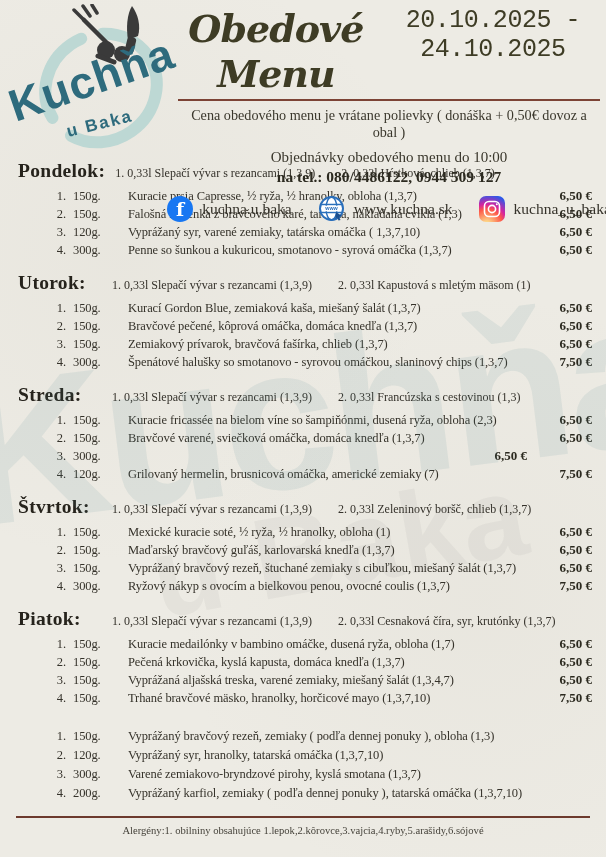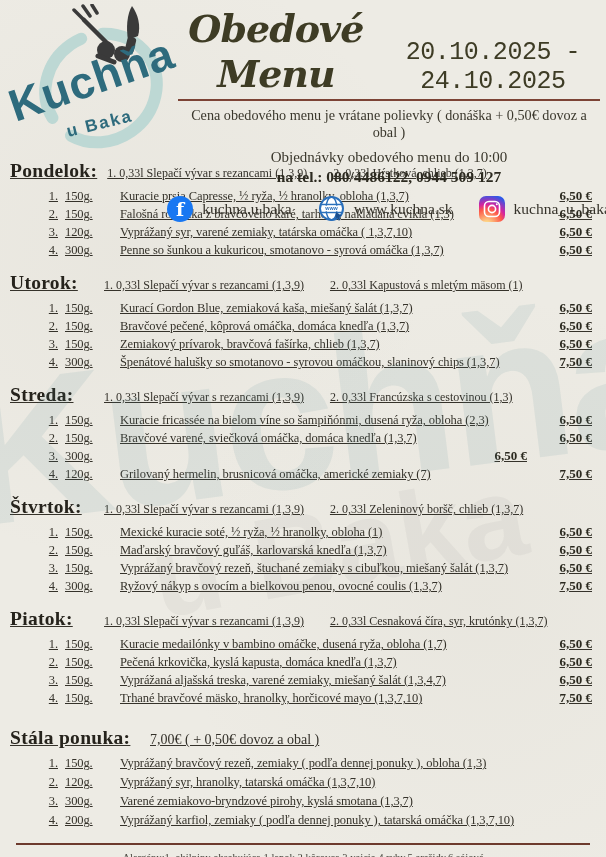--- a/index.html
+++ b/index.html
@@ -22,37 +22,37 @@
   header { position:relative; height:152px; }
   .logo { position:absolute; left:4px; top:2px; width:182px; height:150px; }
   .brush-ring { position:absolute; left:28px; top:22px; }
   .hands { position:absolute; left:52px; top:2px; }
   .logo-name { position:absolute; left:2px; top:52px; font-family:"Liberation Sans", sans-serif;
     font-weight:bold; font-size:45px; color:#2e6b7d; transform:rotate(-19deg); letter-spacing:1px; }
   .logo-sub { position:absolute; left:62px; top:112px; font-family:"Liberation Sans", sans-serif;
     font-weight:bold; font-size:17px; color:#2e6b7d; transform:rotate(-14deg); letter-spacing:2px; }
 
   .head-right { position:absolute; left:178px; top:6px; width:422px; text-align:center; }
-  .title-row { display:flex; justify-content:center; align-items:flex-end; gap:12px; }
+  .title-row { display:flex; justify-content:center; align-items:flex-start; gap:12px; }
   .menu-title { font-family:"DejaVu Serif", serif; font-style:italic; font-weight:bold;
     font-size:38px; color:#3e3c25; letter-spacing:-1px; }
   .menu-date { font-family:Liberation Mono, monospace; font-size:25px; color:#3e3c25; letter-spacing:-0.5px; }
   .rule { border-top:2px solid #7c4335; margin:3px 0 6px 0; }
   .note1 { font-size:14.2px; color:#3a372c; }
   .note2 { font-size:15px; color:#3a372c; margin-top:8px; }
   .note3 { font-size:15.5px; font-weight:bold; color:#2c2a20; margin-top:2px; }
   .social-row { display:flex; justify-content:center; align-items:center; gap:26px; margin-top:9px; }
   .social { display:flex; align-items:center; gap:9px; font-size:15.5px; color:#35322a; }
   .fb-icon { width:26px; height:26px; border-radius:50%; background:#1877f2; color:#fff;
     font-family:"DejaVu Serif", serif; font-weight:bold; font-size:19px; line-height:26px; text-align:center; }
   .ig-icon { width:26px; height:26px; border-radius:7px; display:flex; align-items:center; justify-content:center;
     background:radial-gradient(circle at 30% 110%, #fdf497 0%, #fd5949 45%, #d6249f 60%, #285AEB 90%); }
 
   
-  main { padding:8px 14px 0 8px;text-decoration:underline; }
+  main { padding:8px 14px 0 16px; }
   .day { margin-bottom:13px; }
   .day-head { display:flex; align-items:baseline; gap:10px; padding-left:2px; }
   .day-name { font-family:"Liberation Serif", serif; font-weight:bold; font-size:19.5px;
     color:#26231c; min-width:84px; letter-spacing:0.3px; }
   .soups { font-size:12px; color:#34312a; display:flex; gap:26px; white-space:nowrap; }
   .price-note { font-size:14px; color:#34312a; }
   .items { margin-top:5px; }
   .item { display:grid; grid-template-columns:26px 48px 1fr 58px; column-gap:7px;
     padding-left:24px; line-height:18px; font-size:12.5px; letter-spacing:-0.1px; white-space:nowrap; }
   .item .n { text-align:right; }
@@ -308,24 +308,20 @@
         <div class="item">
           <span class="n">4.</span>
           <span class="w">150g.</span>
           <span class="d">Trhané bravčové mäsko, hranolky, horčicové mayo (1,3,7,10)</span>
           <span class="p">7,50 €</span>
         </div>
       </div>
     </section>
 
     <section class="day stala">
-      <div class="day-head">
-        <h2 class="day-name" style="min-width:130px;">Stála ponuka:</h2>
-        <div class="price-note">7,00€ ( + 0,50€ dovoz a obal )</div>
-      </div>
       <div class="items">
         <div class="item">
           <span class="n">1.</span>
           <span class="w">150g.</span>
           <span class="d">Vyprážaný bravčový rezeň, zemiaky ( podľa dennej ponuky ), obloha (1,3)</span>
           <span class="p"></span>
         </div>
         <div class="item">
           <span class="n">2.</span>
           <span class="w">120g.</span>

